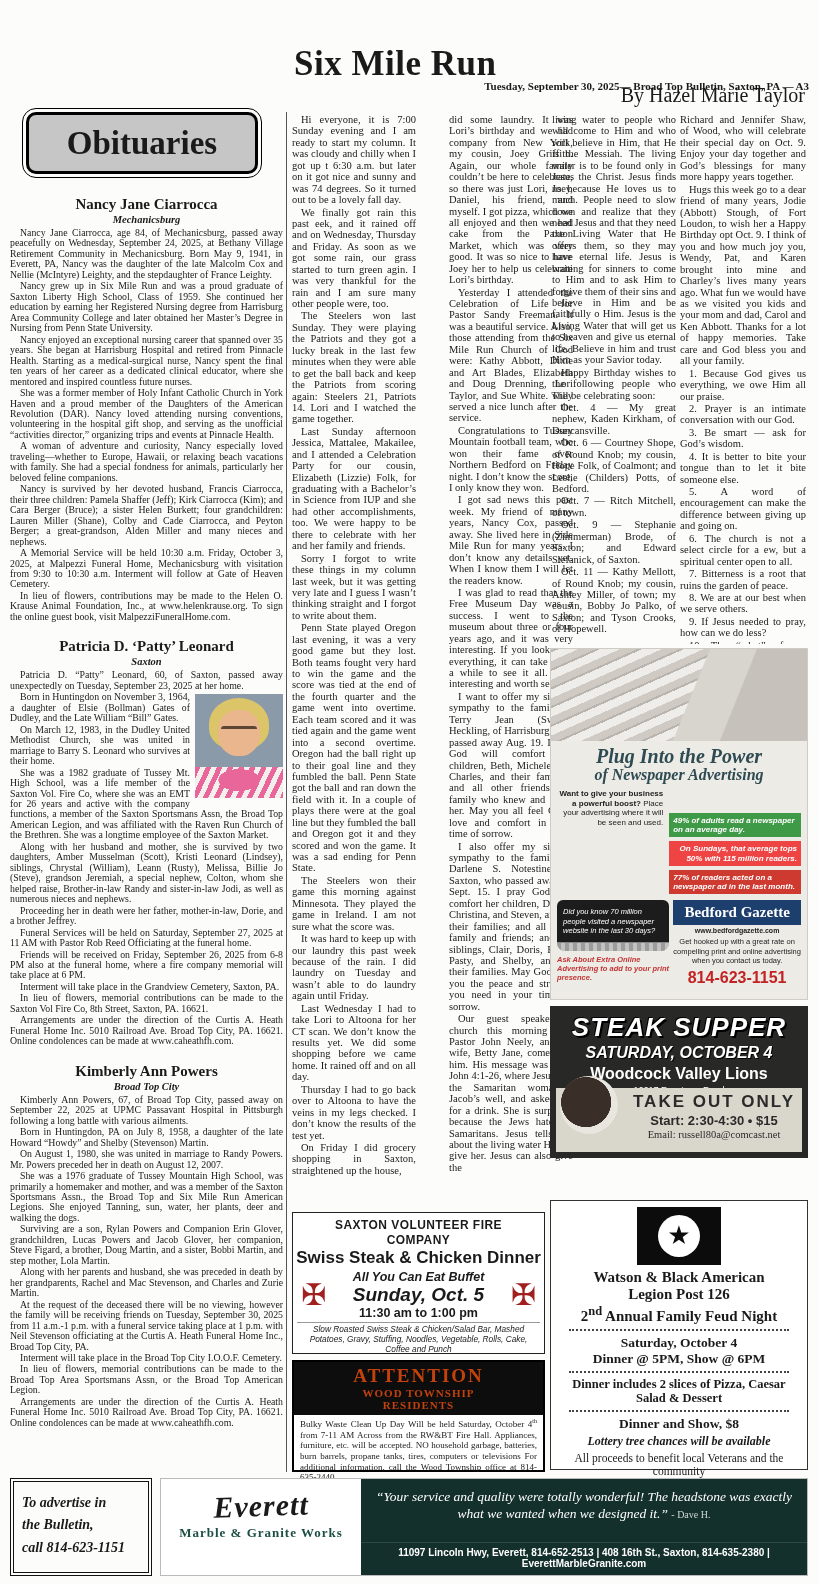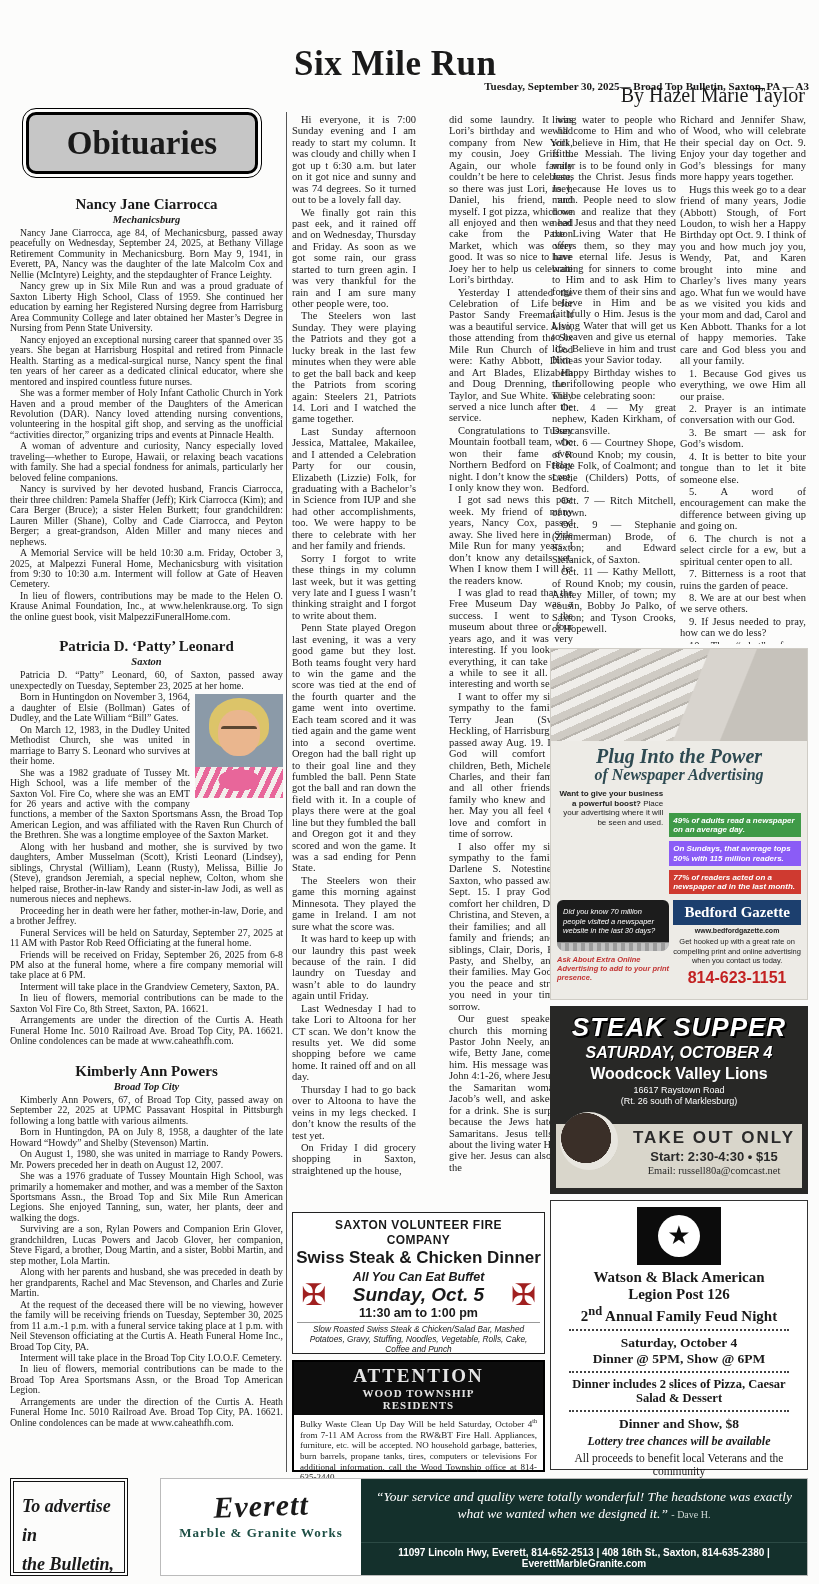--- a/index.html
+++ b/index.html
@@ -70,21 +70,21 @@
     border-radius:0 0 8px 8px; border-top:1px solid #888; }
   .online-note { color:#c23535; font-style:italic; font-weight:bold; font-size:7.5px; margin-top:4px; line-height:1.2; }
   .bedford { width:54%; text-align:center; padding-left:4px; }
   .bedford .bar { background:#1c3f6e; color:#fff; font-family:"Liberation Serif","DejaVu Serif",serif;
     font-weight:bold; font-size:15px; padding:4px 2px; }
   .bedford .site { font-size:7px; font-weight:bold; margin-top:2px; color:#222; }
   .bedford .pitch { font-size:7.5px; margin-top:3px; line-height:1.25; color:#222; }
   .bedford .phone { color:#c22222; font-weight:bold; font-size:16px; margin-top:4px; }
 
   
-  .steak-ad { position:absolute; left:550px; top:1006px; width:258px; height:188px; background:#282826;
+  .steak-ad { position:absolute; left:550px; top:1006px; width:258px; height:152px; background:#282826;
     font-family:"Liberation Sans","DejaVu Sans",sans-serif; color:#fff; text-align:center; padding-top:6px; }
   .steak-title { font-size:26px; font-weight:bold; font-style:italic; letter-spacing:1px;
     text-shadow:2px 2px 0 #000, -1px -1px 0 #000; }
   .steak-date { font-size:16px; font-weight:bold; font-style:italic; text-shadow:1px 1px 0 #000; margin-top:1px; }
   .steak-org { font-size:16px; font-weight:bold; margin-top:3px; }
   .steak-addr { font-size:9px; line-height:1.25; margin-top:2px; }
   .steak-strip { position:absolute; left:6px; right:6px; bottom:6px; height:64px; background:#d9d6cb; color:#2a2a2a; }
   .plate { position:absolute; left:4px; top:-12px; width:58px; height:58px; border-radius:50%;
     background:radial-gradient(circle at 45% 45%, #3a2f28 0 55%, #e8e6df 56% 72%, #cfccc2 73%); }
   .steak-strip .txt { margin-left:70px; padding-top:4px; text-align:center; }
@@ -117,29 +117,29 @@
   .crest { font-size:30px; color:#a02020; line-height:1; }
   .fire-center .buffet { font-size:12.5px; font-weight:bold; font-style:italic; }
   .fire-center .fdate { font-size:19px; font-weight:bold; font-style:italic; }
   .fire-center .ftime { font-size:12.5px; font-weight:bold; }
   .fire-menu { font-size:8.3px; font-style:italic; line-height:1.2; padding:0 6px; border-top:1px solid #999; margin:0 4px; padding-top:2px; }
   .fire-price { font-size:12px; font-weight:bold; margin-top:1px; }
   .fire-price .big { font-size:19px; }
 
   
   .wood-ad { position:absolute; left:292px; top:1360px; width:253px; height:112px; border:2px solid #000; background:#fff; }
-  .wood-head { background:#0d0d0d; color:#e5e5e5; text-align:center; padding:3px 0 4px; }
+  .wood-head { background:#0d0d0d; color:#c2410c; text-align:center; padding:3px 0 4px; }
   .wood-head .h1 { font-size:19px; font-weight:bold; letter-spacing:2px; }
   .wood-head .h2 { font-size:11px; font-weight:bold; letter-spacing:1px; line-height:1.1; }
   .wood-body { font-size:9px; line-height:1.18; padding:3px 6px; text-align:justify; }
   .wood-body sup { font-size:6px; }
 
   
-  .advertise-box { position:absolute; left:10px; top:1478px; width:118px; height:98px;
-    border:4px double #111; padding:10px 8px; font-style:italic; font-weight:bold; font-size:18px; line-height:1.6; }
+  .advertise-box { position:absolute; left:10px; top:1478px; width:142px; height:98px;
+    border:4px double #111; padding:10px 8px; font-style:italic; font-weight:bold; font-size:14px; line-height:1.6; }
   .everett-ad { position:absolute; left:160px; top:1478px; width:648px; height:98px; background:#fff;
     border:1px solid #bbb; display:flex; }
   .ev-logo { width:200px; text-align:center; padding-top:10px; }
   .ev-name { font-size:30px; font-style:italic; font-weight:bold; letter-spacing:1px; transform:rotate(-2deg); }
   .ev-sub { font-size:13px; font-weight:bold; color:#1d4e44; letter-spacing:1px; margin-top:2px; }
   .ev-right { flex:1; display:flex; flex-direction:column; background:#14302c; color:#fff; }
   .ev-quote { flex:1; padding:10px 14px 0; font-style:italic; font-size:13.5px; line-height:1.25; text-align:center; }
   .ev-attr { font-style:normal; font-size:10px; color:#cfd8d5; }
   .ev-addr { font-family:"Liberation Sans","DejaVu Sans",sans-serif; font-size:10px; font-weight:bold;
     text-align:center; padding:4px 2px 6px; border-top:1px solid #2c4a45; }
@@ -271,21 +271,21 @@
   <div class="plug-ad">
     <div class="plug-photo"></div>
     <div class="plug-head">
       <div class="l1">Plug Into the Power</div>
       <div class="l2">of Newspaper Advertising</div>
     </div>
     <div class="plug-mid">
       <div class="plug-intro"><b>Want to give your business a powerful boost?</b><span> Place your advertising where it will be seen and used.</span></div>
       <div class="plug-stats">
         <div class="stat" style="background: rgb(63, 154, 71); margin-top: 24px;">49% of adults read a newspaper on an average day.</div>
-        <div class="stat" style="background: #8b5cf6;">On Sundays, that average tops 50% with 115 million readers.</div>
+        <div class="stat" style="background: #ef4444; text-align: right;">On Sundays, that average tops 50% with 115 million readers.</div>
         <div class="stat" style="background: rgb(207, 58, 48);">77% of readers acted on a newspaper ad in the last month.</div>
       </div>
     </div>
     <div class="plug-bottom">
       <div class="laptop-zone">
         <div class="laptop">
           <div class="screen">Did you know 70 million people visited a newspaper website in the last 30 days?</div>
           <div class="base"></div>
         </div>
         <div class="online-note">Ask About Extra Online Advertising to add to your print presence.</div>

